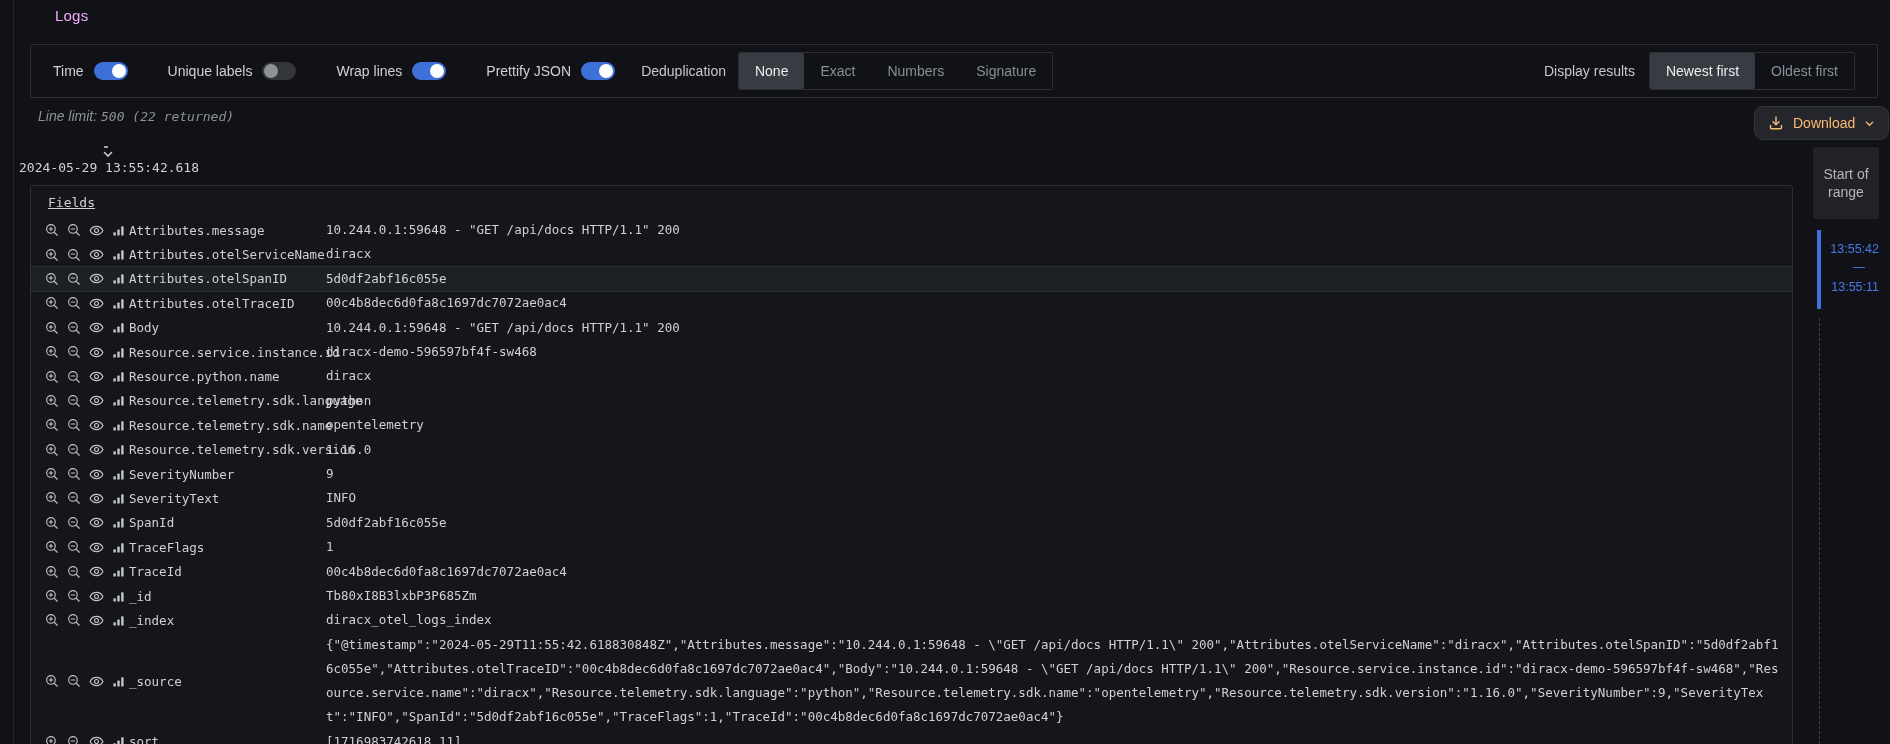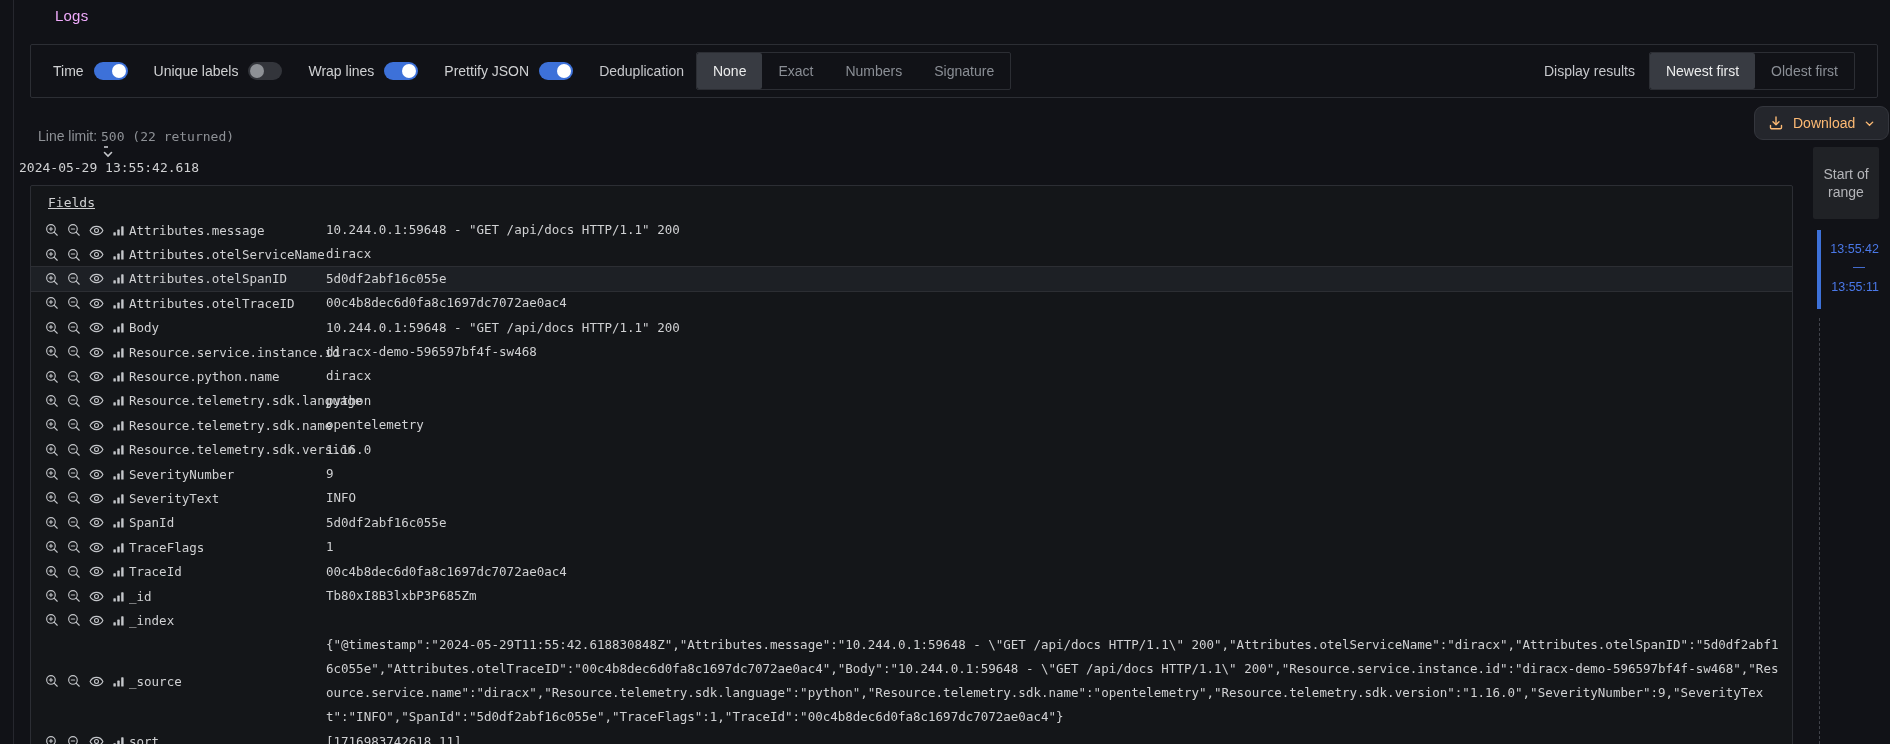--- a/index.html
+++ b/index.html
@@ -38,21 +38,21 @@
   .seg-option {
     display:flex; align-items:center; padding:0 16px; font-size:14px;
     color:#8a8e95; cursor:pointer; border-radius:2px; white-space:nowrap;
   }
   .seg-option.selected { background:#383b42; color:#eceded; }
 
   .dedup-wrap { display:flex; align-items:center; gap:12px; }
   .dedup-label, .display-label { font-size:14px; color:#c7c8cc; white-space:nowrap; }
 
   
-  .line-limit { position:absolute; left:38px; top:128px; font-size:14px; color:#8e9196; }
+  .line-limit { position:absolute; left:38px; top:108px; font-size:14px; color:#8e9196;font-style:italic; }
   .line-limit .ll-value { font-size:13px; color:#8e9196; }
 
   .download-btn {
     position:absolute; left:1754px; top:106px; height:34px;
     display:flex; align-items:center; gap:9px; padding:0 13px;
     background:#24262c; border:1px solid #34363d; border-radius:9px;
     color:#fdba74; font-size:14px; cursor:pointer;
   }
   .download-btn svg { display:block; }
 
@@ -92,21 +92,21 @@
 </style>
 </head>
 <body>
 
 <div class="panel-left-border"></div>
 
 <div class="panel-title">Logs</div>
 
 <div class="controls-bar">
   <div class="controls-left">
-    <div id="toggles-mount" style="display:flex;align-items:center;gap:26px;">
+    <div id="toggles-mount" style="display:flex;align-items:center;gap:40px;">
         <div class="toggle-group">
           <span class="toggle-label">Time</span>
           <span class="toggle on">
             <span class="knob"></span>
           </span>
         </div>
         <div class="toggle-group">
           <span class="toggle-label">Unique labels</span>
           <span class="toggle off">
             <span class="knob"></span>
@@ -746,20 +746,21 @@
       </span>
       <span class="icon-btn">
         <svg width="13" height="13" viewBox="0 0 14 14" fill="currentColor">
           <rect x="1.5" y="9" width="2.6" height="3.5" rx="0.6"></rect>
           <rect x="5.7" y="6" width="2.6" height="6.5" rx="0.6"></rect>
           <rect x="9.9" y="2.5" width="2.6" height="10" rx="0.6"></rect>
         </svg>
       </span>
     </div>
     <span class="field-name mono">_index</span>
+    <span class="field-value mono">diracx_otel_logs_index</span>
   </div>
 
   <div class="field-row multiline">
     <div class="row-icons">
       <span class="icon-btn">
         <svg width="14" height="14" viewBox="0 0 16 16" fill="none" stroke="currentColor" stroke-width="1.3" stroke-linecap="round">
           <circle cx="6.8" cy="6.8" r="4.9"></circle>
               <path d="M10.4 10.4 14 14"></path>
               <path d="M6.8 4.9v3.8M4.9 6.8h3.8"></path>
         </svg>

